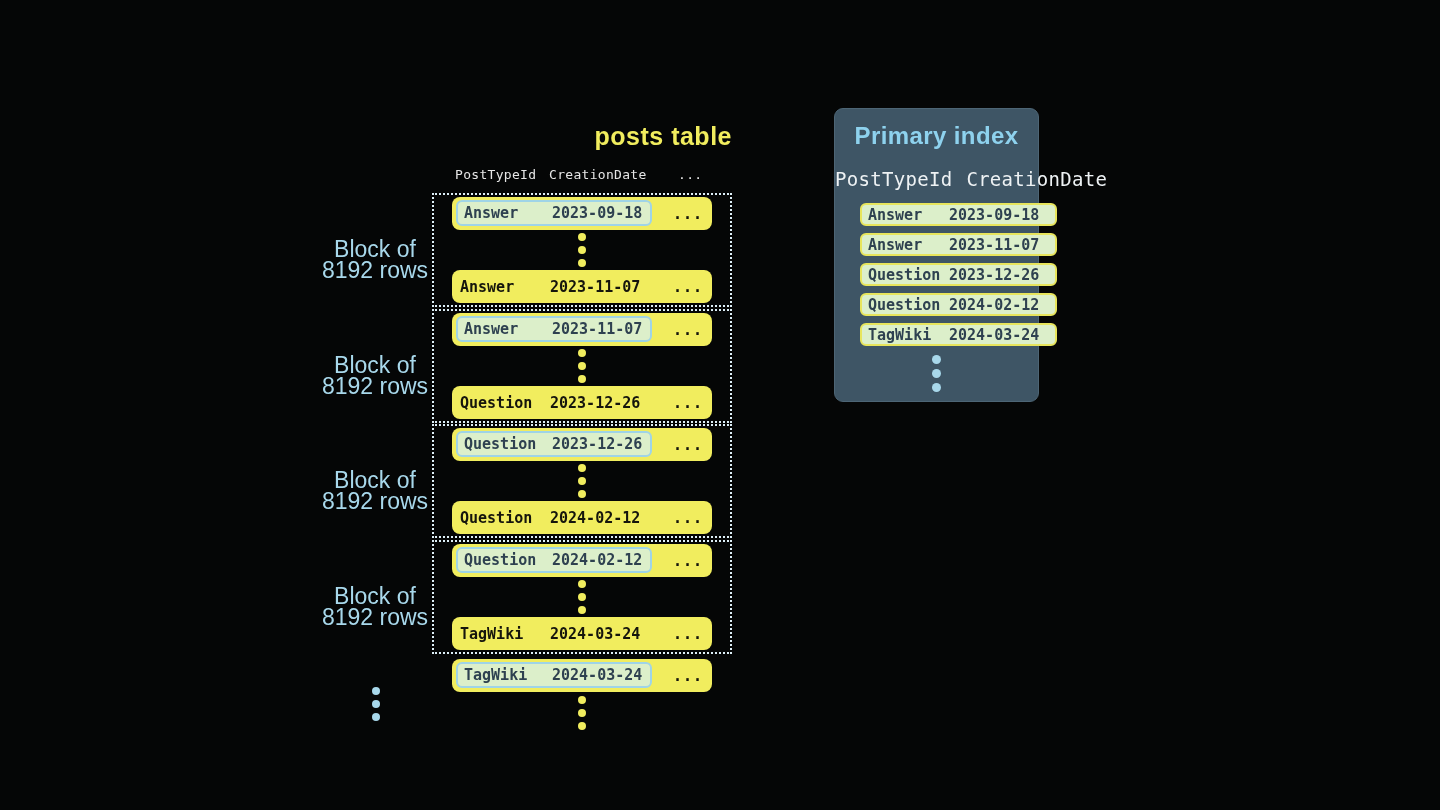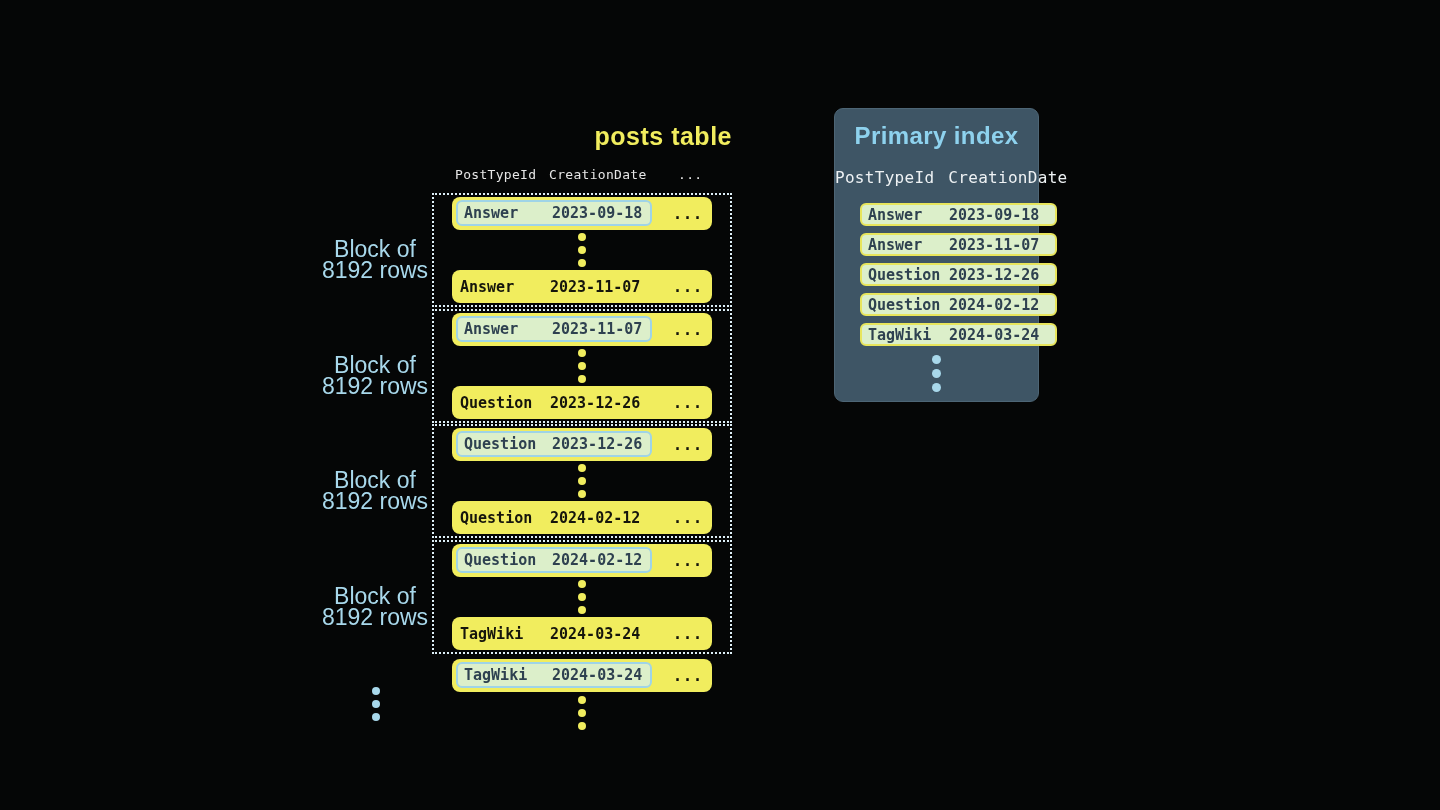--- a/index.html
+++ b/index.html
@@ -90,21 +90,21 @@
     position:absolute;left:798px;top:108px;width:205px;height:294px;box-sizing:border-box;
     background:var(--panel-bg);border:1px solid var(--panel-border);border-radius:9px;margin-left:36px;
   }
   .panel-title{
     position:absolute;top:13px;left:0;right:0;text-align:center;
     font-size:24px;font-weight:600;color:var(--panel-title);letter-spacing:.4px;
   }
   .panel-header{
     position:absolute;top:59px;left:0;right:0;text-align:center;
     font-family:"DejaVu Sans Mono","Liberation Mono",monospace;
-    font-size:16px;color:#eef2f4;letter-spacing:.3px;
+    font-size:19px;color:#eef2f4;letter-spacing:.3px;
   }
   .panel-header .c2{margin-left:14px;}
   .irow{
     position:absolute;left:25px;width:197px;height:23px;box-sizing:border-box;
     background:var(--green-fill);border:2px solid var(--green-border-yellow);border-radius:6px;
     display:flex;align-items:center;
     font-family:"DejaVu Sans Mono","Liberation Mono",monospace;
     font-weight:700;font-size:15px;color:var(--slate-text);
   }
   .ir0{top:94px}.ir1{top:124px}.ir2{top:154px}.ir3{top:184px}.ir4{top:214px}

